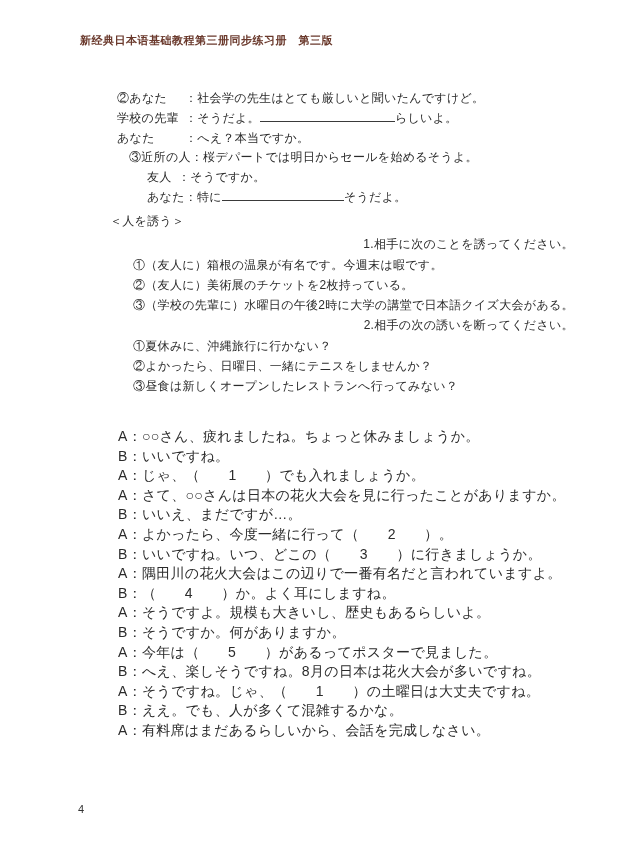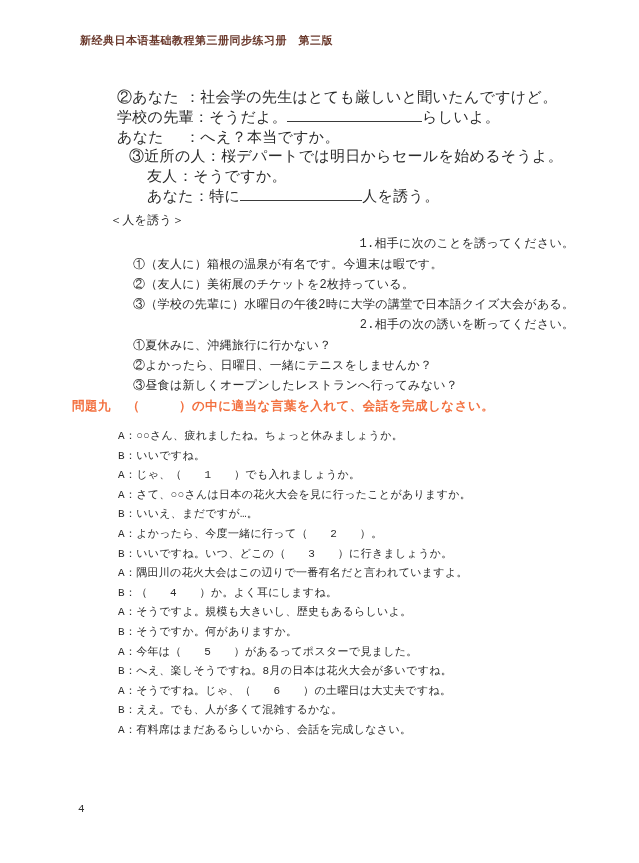--- a/index.html
+++ b/index.html
@@ -1,53 +1,53 @@
 <!DOCTYPE html>
 <html><head>
 <meta charset="utf-8">
 <style>
   * { margin:0; padding:0; box-sizing:border-box; }
   html,body { background:#ffffff; }
   .page {
     position:relative;
     width:639px; height:845px;
     background:#ffffff;
-    font-family:Liberation Mono, monospace;
+    font-family:Liberation Sans, sans-serif;
     color:#2b2b2b;
     overflow:hidden;
   }
   
   .run-header {
     position:absolute; left:80px; top:33px;
     font-size:11px; font-weight:bold; color:#6a392c;
     letter-spacing:0.5px; white-space:nowrap;
   }
   
-  .dlg-line { display:flex; line-height:19.8px; font-size:15px; letter-spacing:0.3px; white-space:nowrap;align-items:flex-end; }
+  .dlg-line { display:flex; line-height:19.8px; font-size:12px; letter-spacing:0.3px; white-space:nowrap;align-items:flex-end; }
   .spk { flex:0 0 auto; white-space:nowrap; }
   .w2 { flex:0 0 68px; }
   .w3 { flex:0 0 49px;margin-left:12px; }
   .ind { padding-left:18px; }
   .blank { display:inline-block; border-bottom:1px solid #3a3a3a; height:10px; vertical-align:baseline; }
   .b1 { width:135px; }
   .b2 { width:122px; }
   
   .sec-reported { position:absolute; left:117px; top:89px; }
   .rs-block { margin-bottom:0; }
   
   .sec-invite { position:absolute; left:110px; top:211px; font-size:12px; letter-spacing:0.3px; }
   .inv-title { line-height:21px; margin-bottom:2px; white-space:nowrap; }
   .task-head { line-height:20.5px; margin-left:8px; white-space:nowrap;text-align:right; }
   .task-head .tnum { display:inline-block; width:15px; }
   .inv-item { line-height:20.3px; margin-left:23px; white-space:nowrap; }
   
   .sec-m9 { position:absolute; left:72px; top:398px; font-size:12.5px; font-weight:bold; color:#f3703f; white-space:nowrap; letter-spacing:0.5px; }
   .m9-label { margin-right:16px; }
   
-  .sec-dialogue { position:absolute; left:118px; top:427px; font-size:11px; letter-spacing:0.3px; }
+  .sec-dialogue { position:absolute; left:118px; top:427px; font-size:14px; letter-spacing:0.3px; }
   .ab-line { line-height:19.6px; white-space:nowrap; }
   
   .page-num { position:absolute; left:78px; top:803px; font-size:11px; color:#333; }
   .edge-stub-left { position:absolute; left:0; top:855px; width:10px; height:4px; background:#3f3f3f; }
   .edge-line { position:absolute; left:0; top:857px; width:393px; height:1px; background:#555; }
   .edge-tick { position:absolute; left:390px; top:855px; width:2px; height:4px; background:#3f3f3f; }
   .edge-stub-right { position:absolute; left:628px; top:856px; width:11px; height:2px; background:#3f3f3f; }
 </style>
 </head>
 <body>
@@ -75,60 +75,57 @@
       <div class="dlg-line">
         <span class="spk w3">③近所の人</span>
         <span>：桜デパートでは明日からセールを始めるそうよ。</span>
       </div>
       <div class="dlg-line">
         <span class="spk w3 ind">友人</span>
         <span>：そうですか。</span>
       </div>
       <div class="dlg-line">
         <span class="spk w3 ind">あなた</span>
-        <span><span>：特に</span><span class="blank b2"></span><span>人を誘う。</span></span>
+        <span><span>：特に</span><span class="blank b2"></span><span>そうだよ。</span></span>
       </div>
     </div>
   </div>
 
   <div class="sec-invite">
     <div class="inv-title">＜人を誘う＞</div>
     <div class="task-head">
       <span class="tnum">1.</span><span>相手に次のことを誘ってください。</span>
     </div>
     <div class="inv-item">①（友人に）箱根の温泉が有名です。今週末は暇です。</div>
     <div class="inv-item">②（友人に）美術展のチケットを2枚持っている。</div>
     <div class="inv-item">③（学校の先輩に）水曜日の午後2時に大学の講堂で日本語クイズ大会がある。</div>
     <div class="task-head">
       <span class="tnum">2.</span><span>相手の次の誘いを断ってください。</span>
     </div>
     <div class="inv-item">①夏休みに、沖縄旅行に行かない？</div>
     <div class="inv-item">②よかったら、日曜日、一緒にテニスをしませんか？</div>
     <div class="inv-item">③昼食は新しくオープンしたレストランへ行ってみない？</div>
   </div>
 
-  <div class="sec-m9">
-    <span class="m9-label">問題九</span><span>（　　　）の中に適当な言葉を入れて、会話を完成しなさい。</span>
-  </div>
 
   <div class="sec-dialogue">
     <div class="ab-line">A：○○さん、疲れましたね。ちょっと休みましょうか。</div>
     <div class="ab-line">B：いいですね。</div>
     <div class="ab-line">A：じゃ、（　　1　　）でも入れましょうか。</div>
     <div class="ab-line">A：さて、○○さんは日本の花火大会を見に行ったことがありますか。</div>
     <div class="ab-line">B：いいえ、まだですが…。</div>
     <div class="ab-line">A：よかったら、今度一緒に行って（　　2　　）。</div>
     <div class="ab-line">B：いいですね。いつ、どこの（　　3　　）に行きましょうか。</div>
     <div class="ab-line">A：隅田川の花火大会はこの辺りで一番有名だと言われていますよ。</div>
     <div class="ab-line">B：（　　4　　）か。よく耳にしますね。</div>
     <div class="ab-line">A：そうですよ。規模も大きいし、歴史もあるらしいよ。</div>
     <div class="ab-line">B：そうですか。何がありますか。</div>
     <div class="ab-line">A：今年は（　　5　　）があるってポスターで見ました。</div>
     <div class="ab-line">B：へえ、楽しそうですね。8月の日本は花火大会が多いですね。</div>
-    <div class="ab-line">A：そうですね。じゃ、（　　6　　）の土曜日は大丈夫ですね。</div>
+    <div class="ab-line">A：そうですね。じゃ、（　　1　　）の土曜日は大丈夫ですね。</div>
     <div class="ab-line">B：ええ。でも、人が多くて混雑するかな。</div>
     <div class="ab-line">A：有料席はまだあるらしいから、会話を完成しなさい。</div>
   </div>
 
   <div class="page-num">4</div>
 
   <div class="edge-stub-left"></div>
   <div class="edge-line"></div>
   <div class="edge-tick"></div>
   <div class="edge-stub-right"></div>

